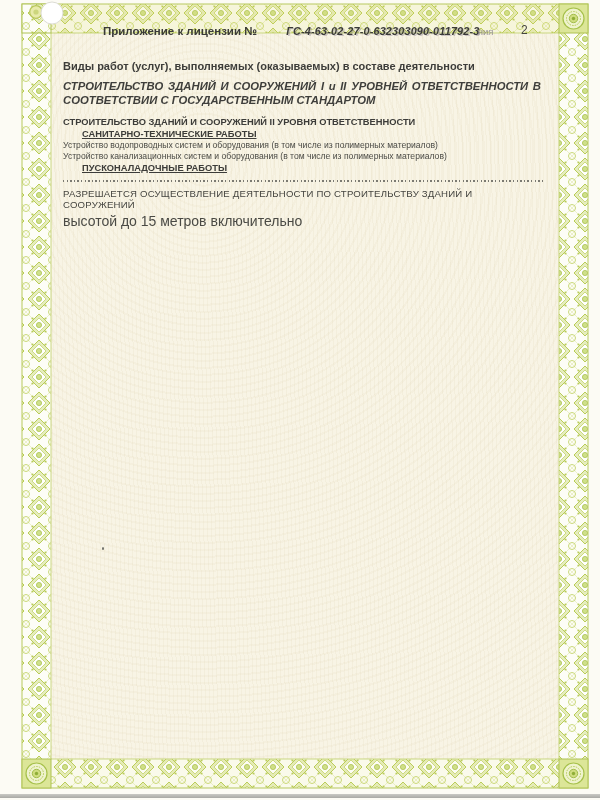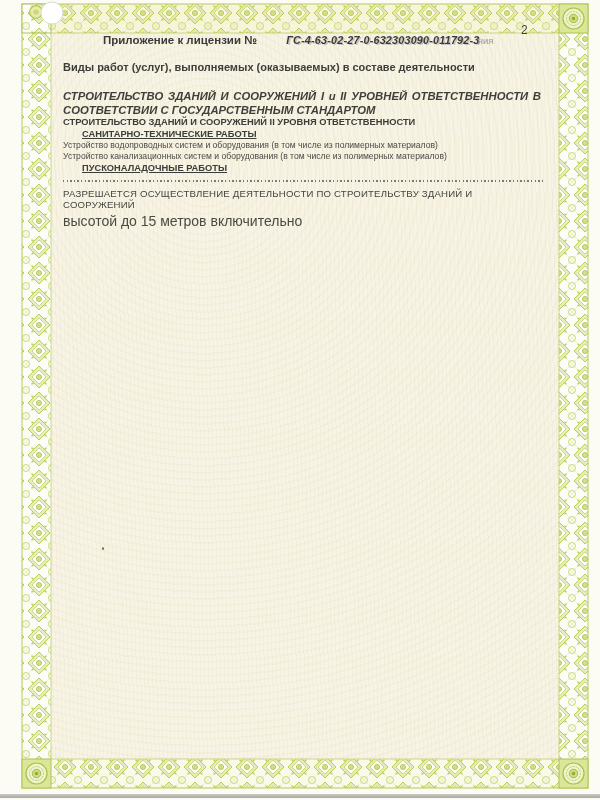--- a/index.html
+++ b/index.html
@@ -12,41 +12,41 @@
   
   .paper{
     position:absolute;left:51px;top:33px;width:508px;height:726px;
     background:
       repeating-radial-gradient(circle at 30% 18%, rgba(214,198,158,0.10) 0 2px, rgba(0,0,0,0) 2px 7px),
       repeating-linear-gradient(88deg, rgba(222,212,178,0.18) 0 1px, rgba(0,0,0,0) 1px 4px),
       #f8f4e5;
   }
   .border-svg{position:absolute;inset:0;pointer-events:none;}
   .content{
-    position:absolute;left:63px;top:34px;width:478px;color:#3d3d3a;
+    position:absolute;left:63px;top:25px;width:478px;color:#3d3d3a;
   }
   .page-number{
     position:absolute;left:521px;top:23px;font-size:12px;color:#44443f;
   }
   .header-line{
     padding-left:40px;font-weight:700;font-size:11.5px;color:#3a3a38;white-space:nowrap;
   }
   .license-number{
     font-style:italic;font-size:10.8px;margin-left:26px;letter-spacing:0.2px;
     text-shadow:1.5px 0.6px 0 rgba(82,70,112,0.28);
   }
   .overprint{
     font-weight:400;font-style:normal;font-size:9.5px;color:#7d7689;opacity:0.75;margin-left:-5px;
   }
-  .subtitle{margin-top:15px;font-weight:700;font-size:11px;}
+  .subtitle{margin-top:23px;font-weight:700;font-size:11px;}
   .std-heading{
-    margin-top:17px;font-weight:700;font-style:italic;font-size:11.3px;line-height:13.6px;
+    margin-top:8px;font-weight:700;font-style:italic;font-size:11.3px;line-height:13.6px;
     text-align:justify;color:#3e3e3b;
   }
-  .items{}
+  .items{margin-top:10px;}
   .item{line-height:11.4px;}
   .item.b{font-weight:700;font-size:9.3px;color:#3c3c39;}
   .item.r{font-weight:400;font-size:8.6px;color:#4a4a45;}
   .item.ind{padding-left:19px;text-decoration:underline;}
   .dotted-sep{
     margin-top:6px;height:2px;width:482px;
     background-image:repeating-linear-gradient(90deg,#7b7a72 0 1.5px, rgba(0,0,0,0) 1.5px 3.6px);
   }
   .perm1{margin-top:6px;font-size:9.6px;letter-spacing:0.2px;color:#454540;}
   .perm2{margin-top:3px;font-size:14px;color:#4a4a45;}

